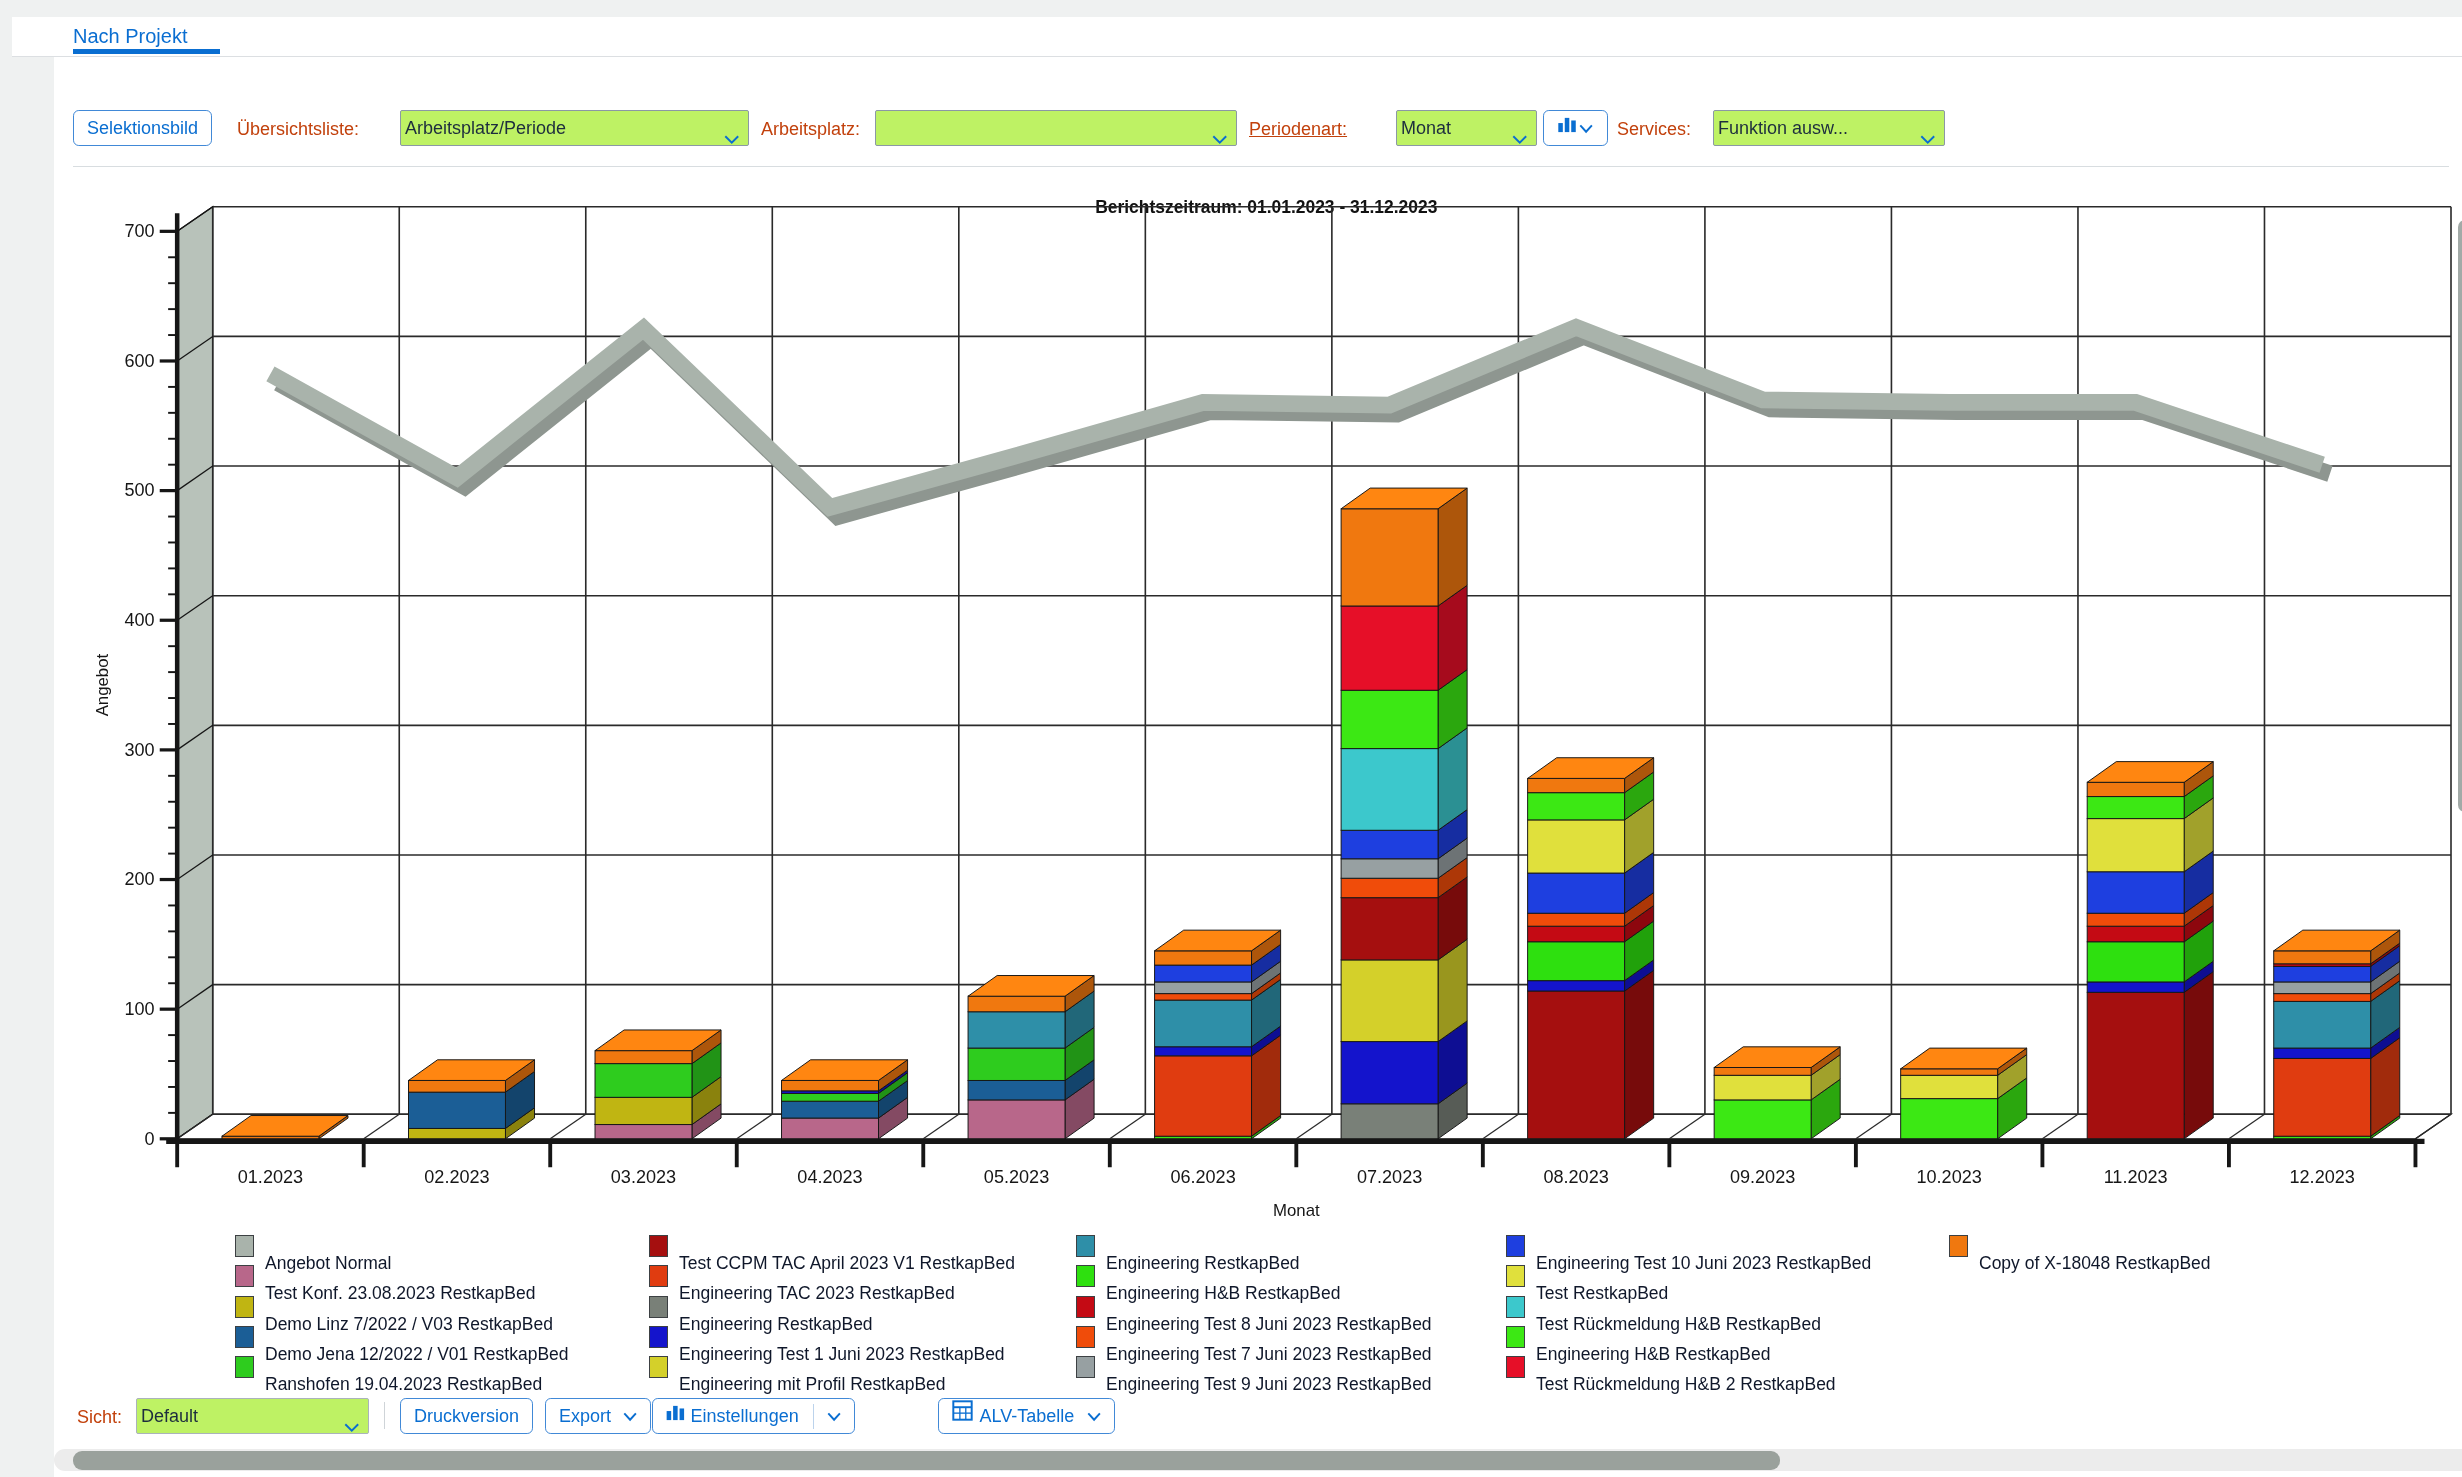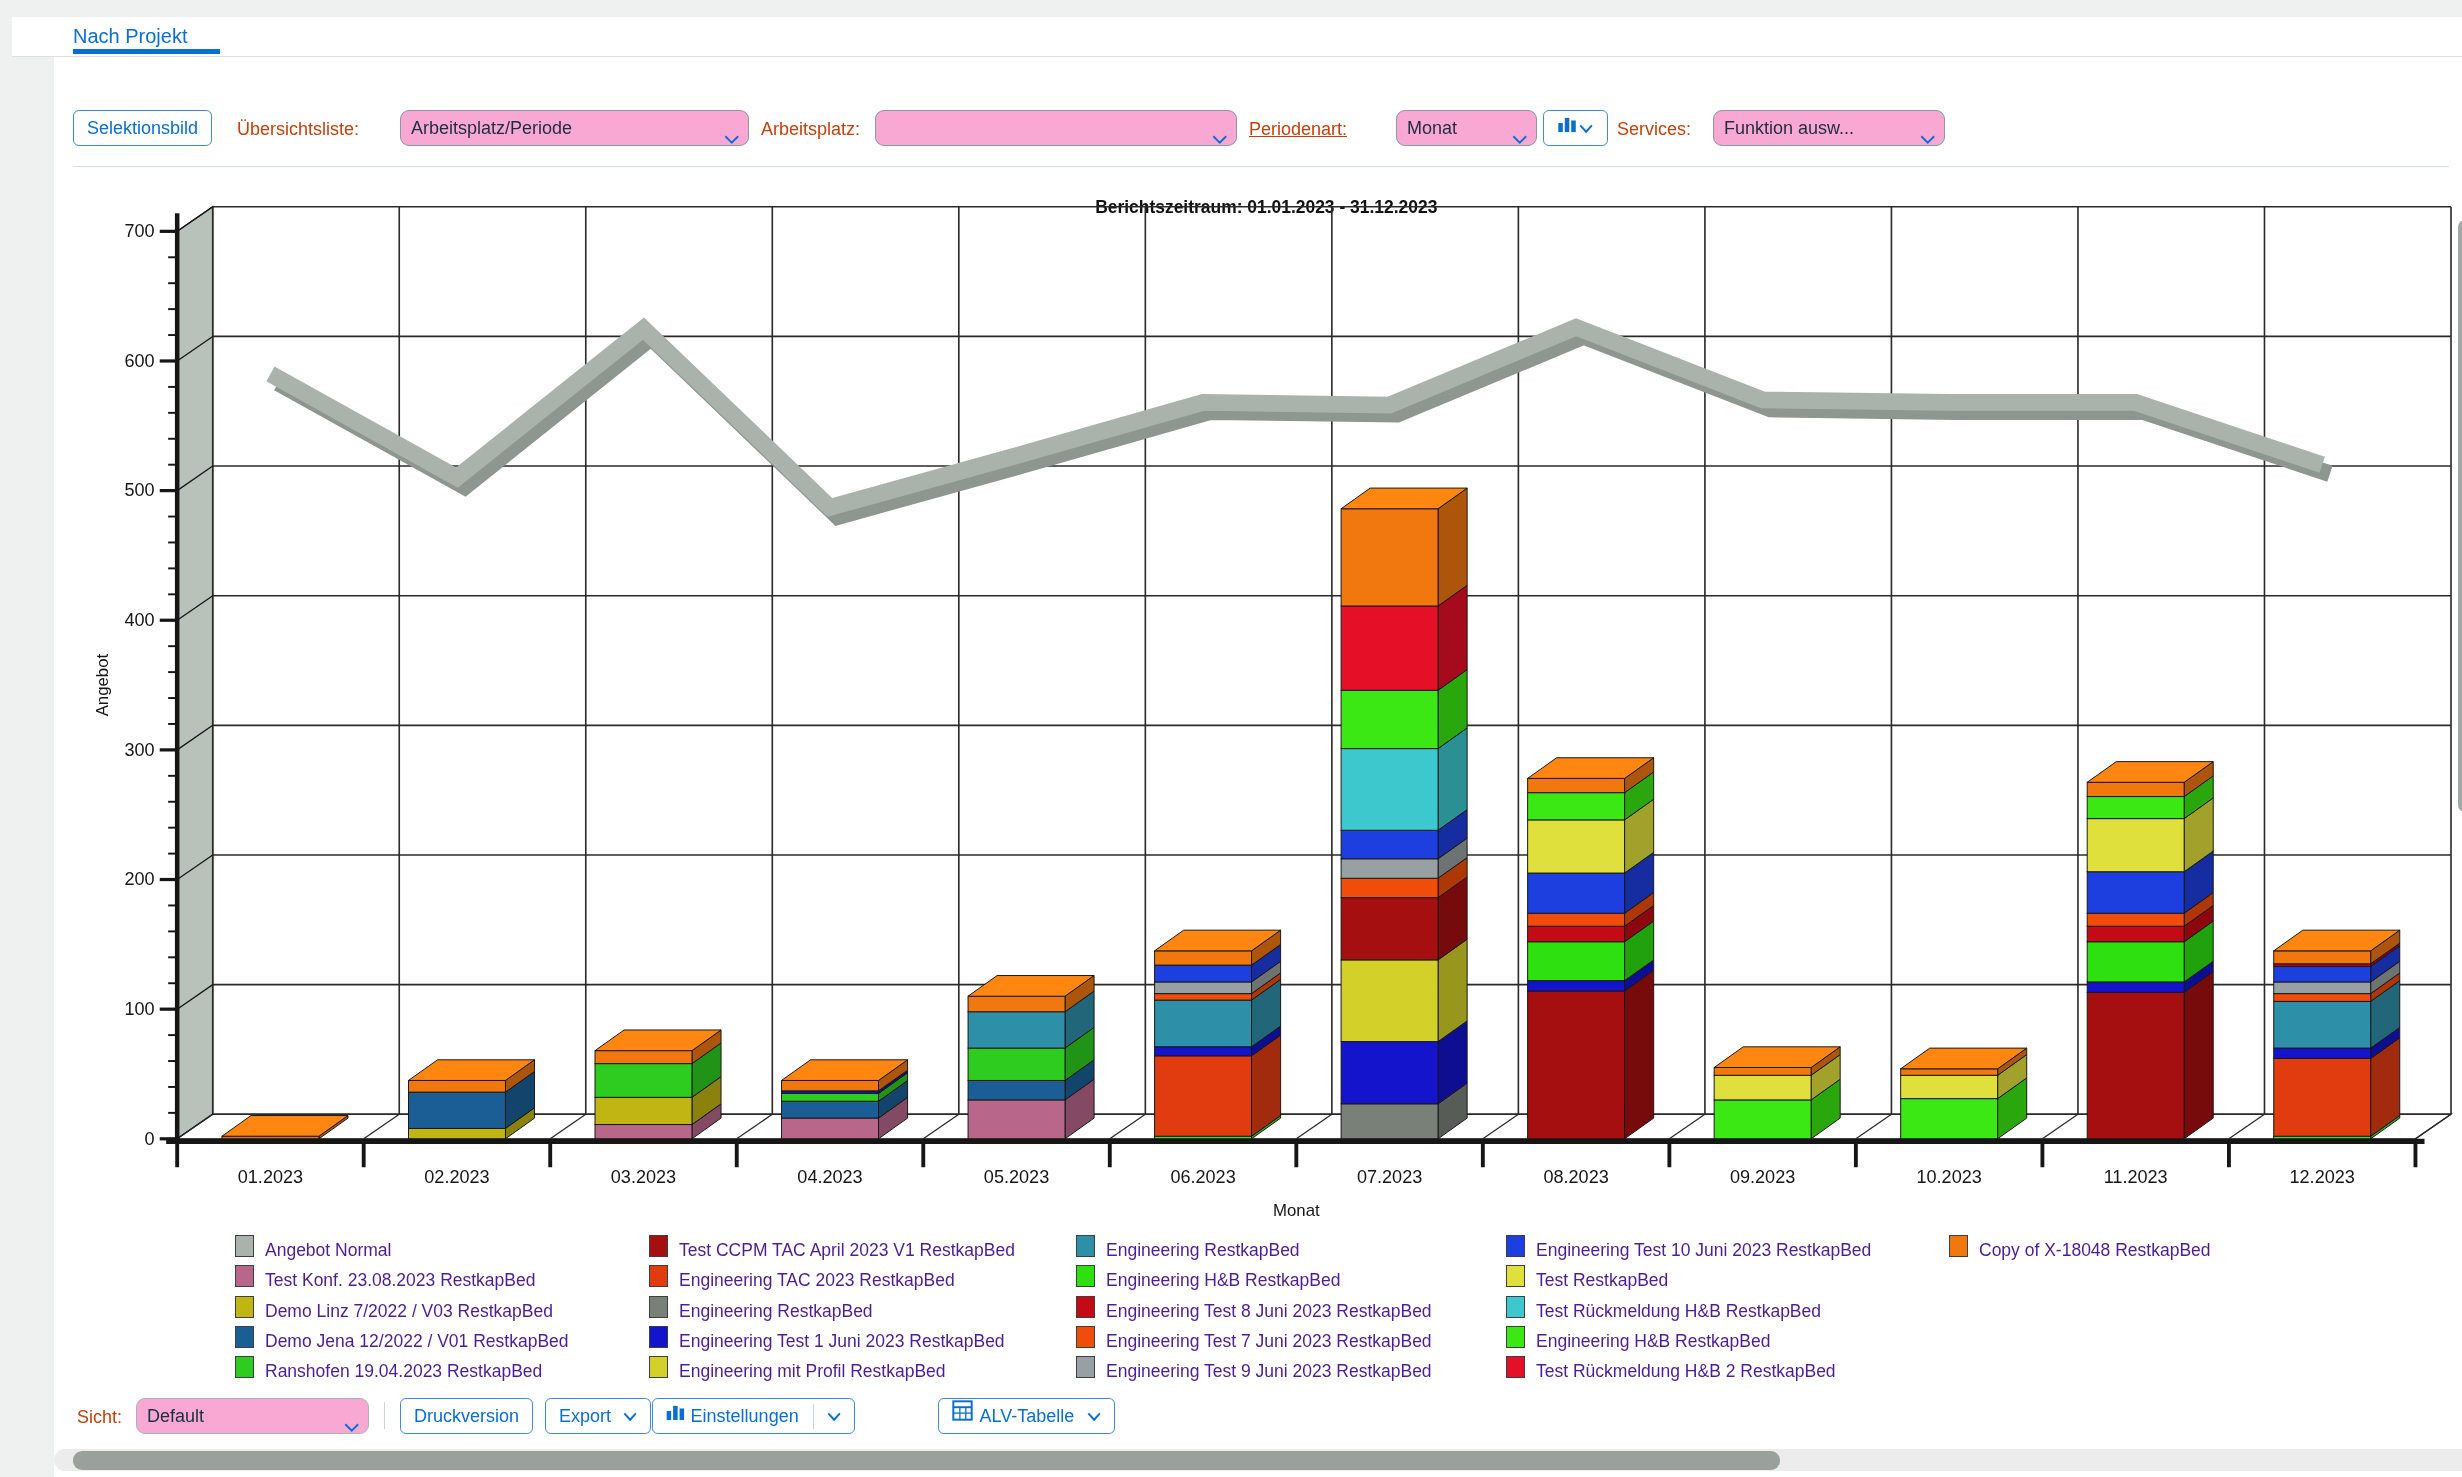--- a/index.html
+++ b/index.html
@@ -8,29 +8,29 @@
   
   #topstrip{left:0;top:0;width:2462px;height:17px;background:#eff1f1;}
   #tabbar{left:0;top:17px;width:2462px;height:39px;background:#ffffff;border-bottom:1.3px solid #dcdfe2;}
   #tab-active{left:61px;top:24.6px;font-size:20px;color:#0a6ed1;}
   #tab-underline{left:61px;top:49px;width:147px;height:5.2px;background:#0a6ed1;}
   #panel{left:42px;top:57px;width:2420px;height:1421px;background:#ffffff;}
   
   .lbl{font-size:18px;color:#c2410c;line-height:38px;white-space:nowrap;}
   .btn{box-sizing:border-box;height:36px;border:1.3px solid #4189d7;border-radius:5.8px;background:#fff;color:#0a6ed1;
        font-size:18px;line-height:34px;text-align:center;padding:0 13px;white-space:nowrap;}
-  .sel{box-sizing:border-box;height:36px;border:1.3px solid #8b98a5;border-radius:9px;background:#f9a8d4;color:#1d2d3e;
-       font-size:18px;line-height:34px;padding:0 36px 0 10px;white-space:nowrap;overflow:hidden;}
+  .sel{box-sizing:border-box;height:36px;border:1.3px solid #8b98a5;border-radius:2px;background:#bef264;color:#1d2d3e;
+       font-size:18px;line-height:34px;padding:0 36px 0 4px;white-space:nowrap;overflow:hidden;}
   .sel .chev,.btn .chev{position:absolute;right:9px;top:11px;}
   .chevi{display:inline-block;vertical-align:middle;}
   #toolbar-sep{left:61px;top:166px;width:2376px;height:1.3px;background:#d8dde0;}
   
   .leg-item{position:absolute;height:26px;white-space:nowrap;}
   .leg-sw{position:absolute;left:0;top:1.3px;width:19.4px;height:22px;border:1.3px solid #3c4043;box-sizing:border-box;}
-  .leg-tx{position:absolute;left:30px;top:6px;font-size:17.5px;color:#4c1d95;}
+  .leg-tx{position:absolute;left:30px;top:19px;font-size:17.5px;color:#0f172a;}
   
   #footer .btn{position:absolute;}
   .vdiv{width:1.3px;height:27px;background:#cfd4d8;}
   
   #hscroll-track{left:42px;top:1449px;width:2420px;height:22px;background:#ececec;border-radius:11px;}
   #hscroll-thumb{left:61px;top:1451px;width:1707px;height:19px;background:#9aa19c;border-radius:9px;}
   #vscroll-thumb{left:2446px;top:220px;width:14.2px;height:592px;background:#a2aaa7;border-radius:7.1px;}
 </style>
 </head>
 <body>

